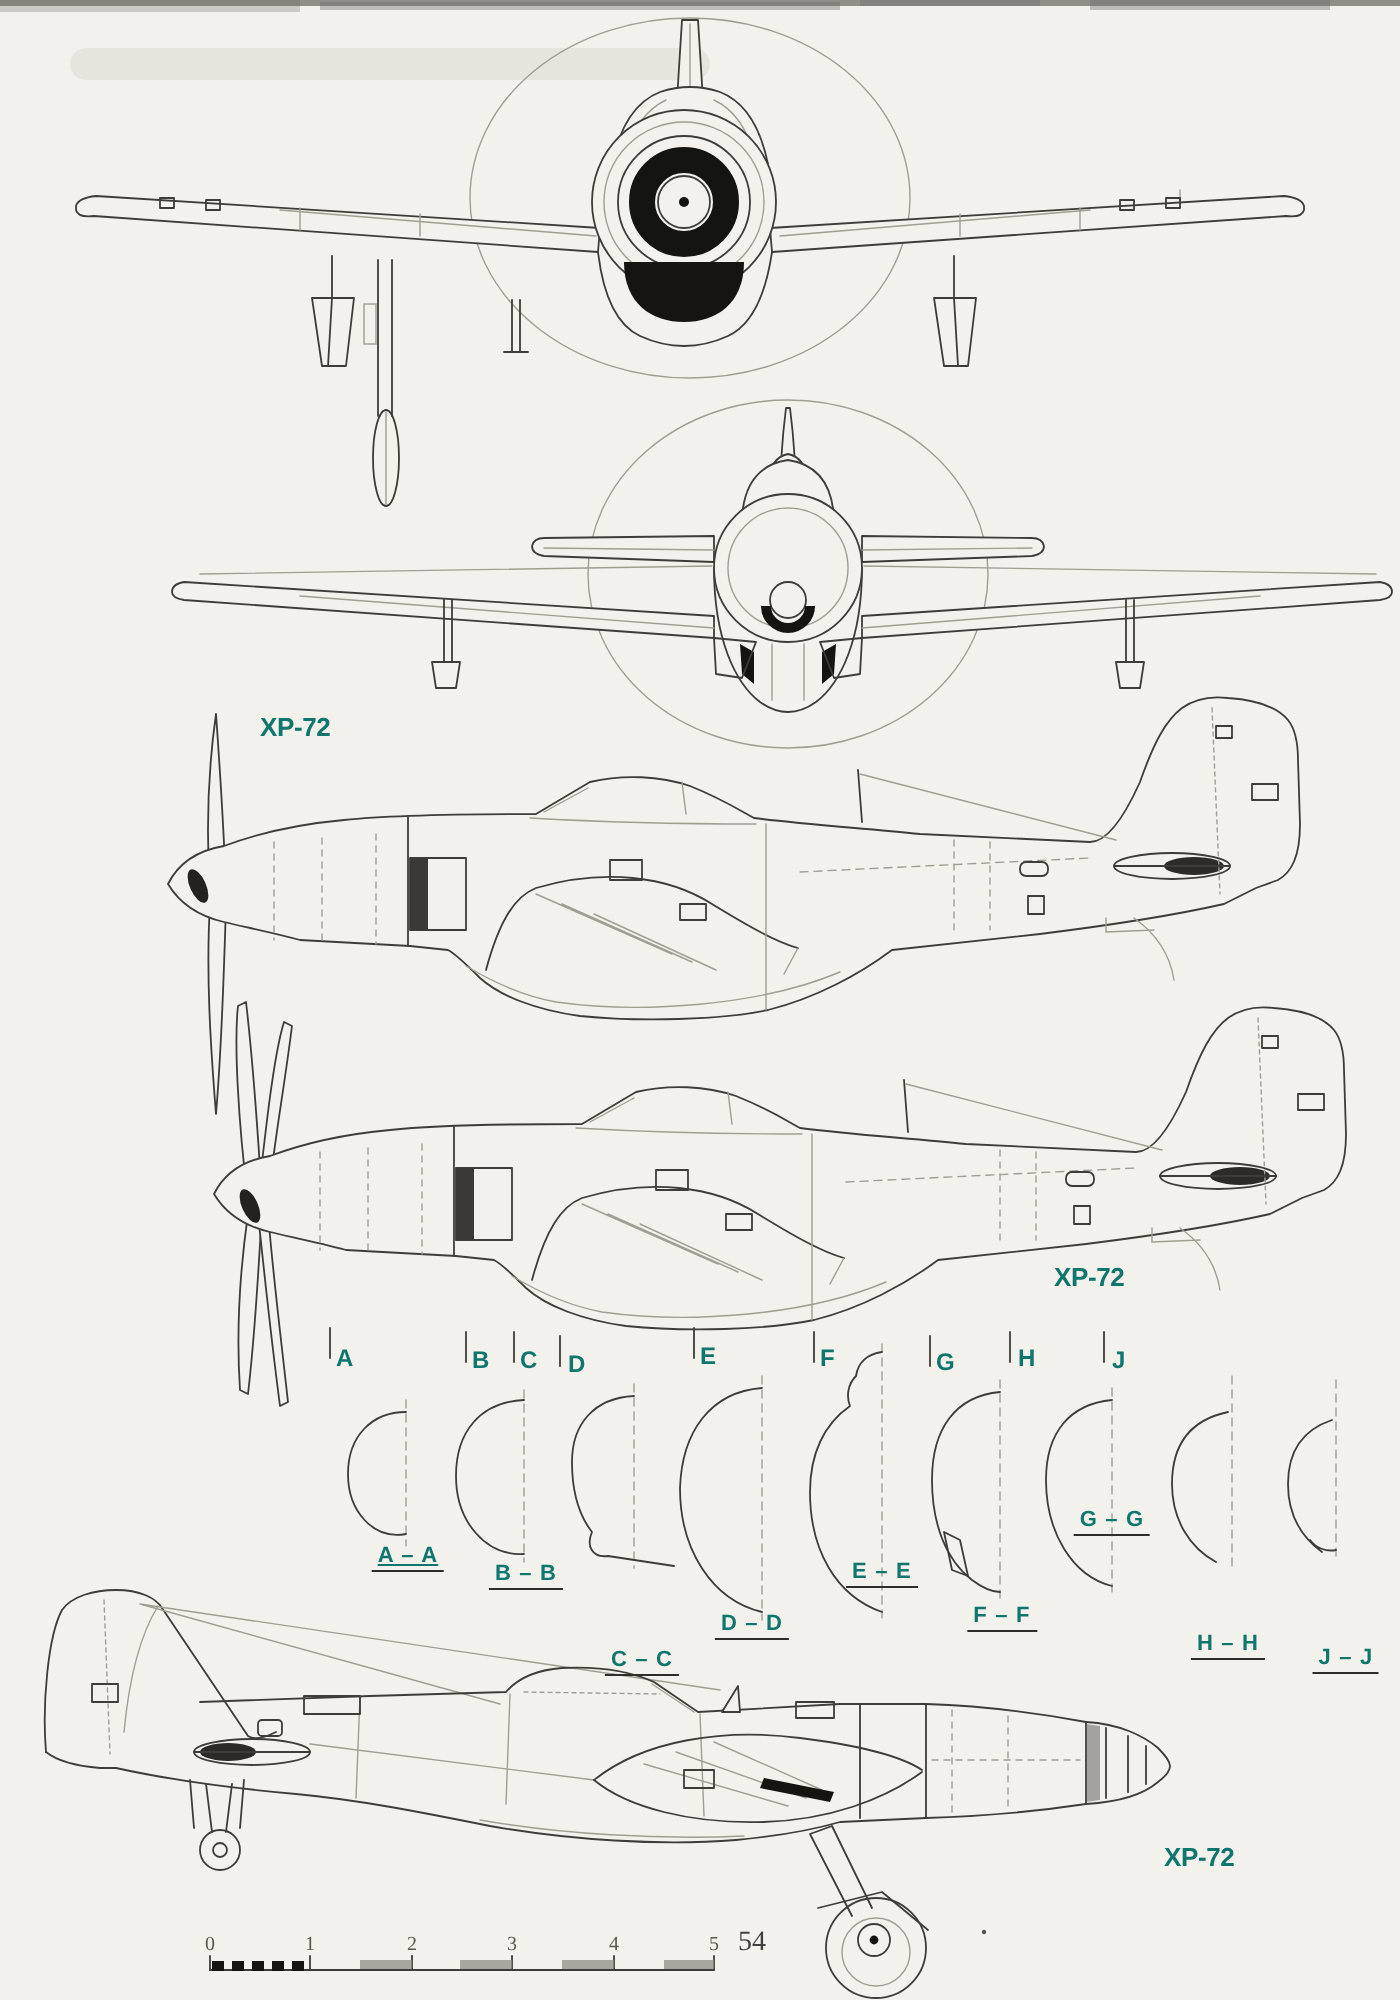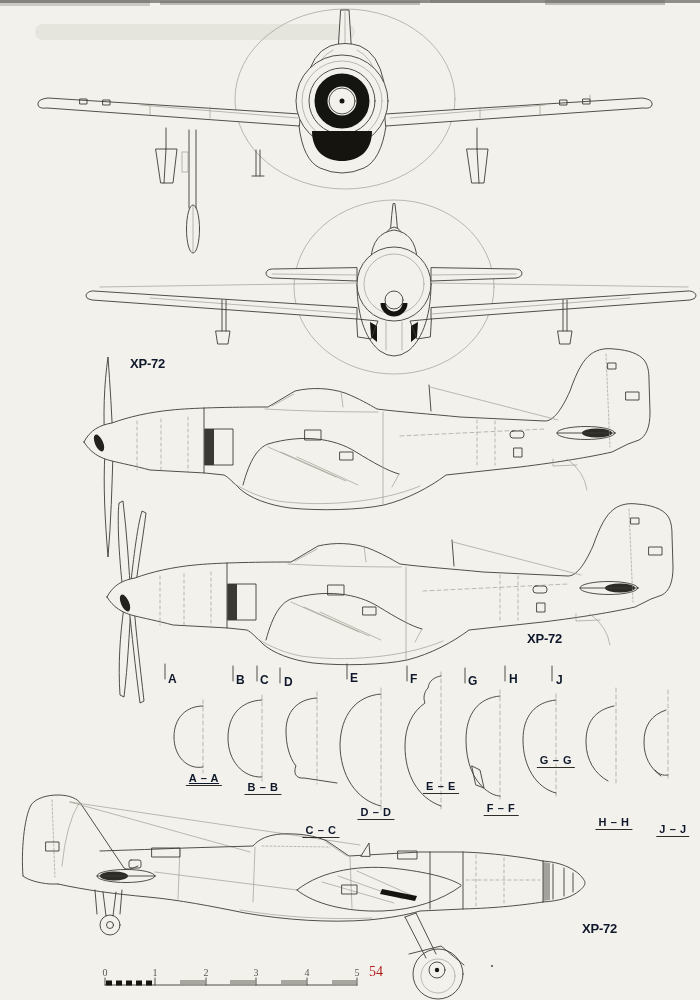--- a/index.html
+++ b/index.html
@@ -4,28 +4,28 @@
 <style>
   html,body{margin:0;padding:0;background:#d8d6d0;}
   .page{position:relative;width:700px;height:1000px;background:#f2f1ec;overflow:hidden;
         font-family:"Liberation Sans",sans-serif;}
   svg.art{position:absolute;left:0;top:0;width:700px;height:1000px;}
   .ln{stroke:#3e3c36;fill:none;stroke-width:.9;stroke-linecap:round;stroke-linejoin:round;}
   .lt{stroke:#a09d92;fill:none;stroke-width:.7;stroke-linecap:round;}
   .pf{fill:#f2f1ec;}
   .dk{fill:#15140f;stroke:none;}
   .gr{fill:#8f8d85;stroke:none;}
-  .lbl{position:absolute;color:#0f172a;font-weight:bold;white-space:nowrap;}
+  .lbl{position:absolute;color:#0f766e;font-weight:bold;white-space:nowrap;}
   .xp{font-size:13px;letter-spacing:-.2px;}
   .marker{font-size:12px;}
   .sec{font-size:11px;letter-spacing:.6px;border-bottom:1.8px solid #2f2d27;
        padding:0 3px 1px;transform:translateX(-50%);}
   .num{position:absolute;font-family:"Liberation Serif",serif;font-size:10px;color:#5a574d;
        transform:translateX(-50%);white-space:nowrap;}
-  .pageno{position:absolute;font-family:"Liberation Serif",serif;font-size:14px;color:#b91c1c;}
+  .pageno{position:absolute;font-family:"Liberation Serif",serif;font-size:14px;color:#404040;}
 </style>
 </head>
 <body>
 
 <div class="page">
 
 <svg class="art" viewBox="0 0 700 1000">
   <defs>
 
     <g id="airframe">

